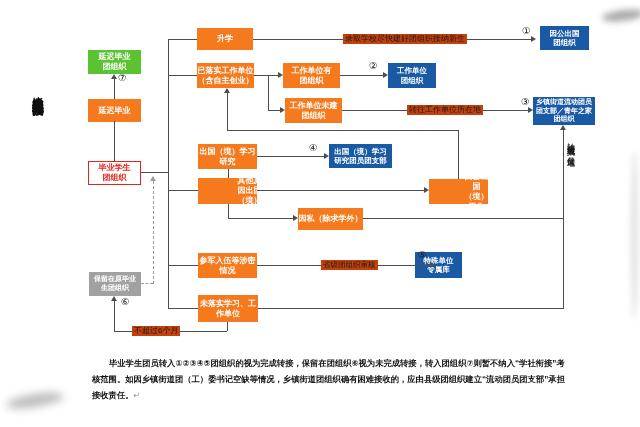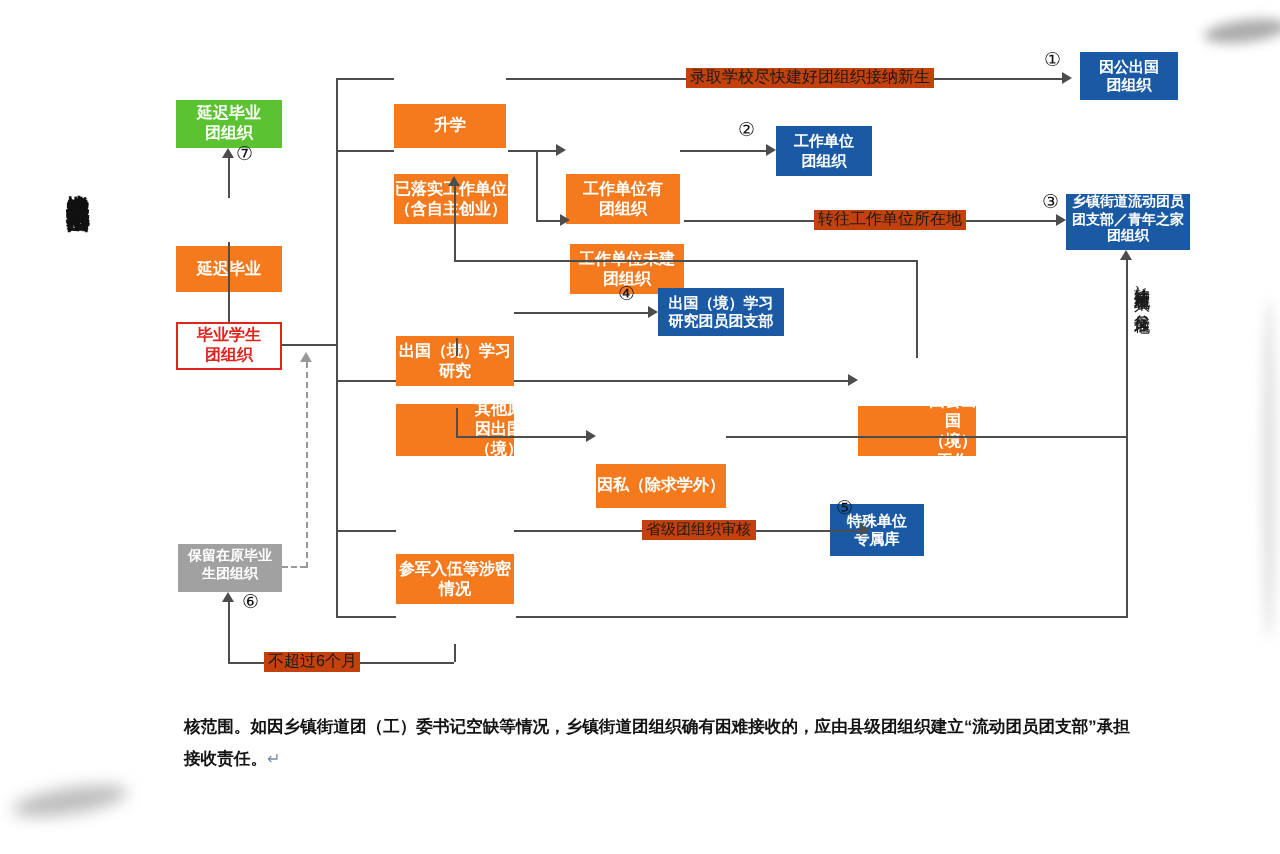--- a/index.html
+++ b/index.html
@@ -5,21 +5,21 @@
   html,body{margin:0;padding:0;background:#fff;}
   #stage{
     position:relative;width:640px;height:427px;background:#ffffff;overflow:hidden;
     font-family:"Liberation Sans","DejaVu Sans",sans-serif;color:#1a1a1a;
   }
   .node{
     position:absolute;display:flex;align-items:center;justify-content:center;
     text-align:center;white-space:pre-line;font-weight:bold;line-height:1.25;
     box-sizing:border-box;
   }
-  .orange{background:#F5791D;color:#fff;font-size:8px;margin-top:24px;}
+  .orange{background:#F5791D;color:#fff;font-size:8px;}
   .blue{background:#1A5AA4;color:#fff;font-size:7.5px;}
   .green{background:#5BC232;color:#fff;font-size:8px;}
   .gray{background:#A1A1A1;color:#fff;font-size:7px;}
   .redbox{background:#fff;border:1.5px solid #E2241D;color:#E2241D;font-size:8px;}
   .ln{position:absolute;background:#4d4d4d;}
   .h{height:1.4px;}
   .v{width:1.4px;}
   .dash-h{position:absolute;border-top:1.4px dashed #999;}
   .dash-v{position:absolute;border-left:1.4px dashed #999;}
   .arr{position:absolute;width:0;height:0;}
@@ -70,20 +70,22 @@
 团组织</div>
   <div class="node orange" style="left:198px;top:144px;width:59px;height:25px;">出国（境）学习
 研究</div>
   <div class="node orange" style="left:198px;top:178px;width:59px;height:26px;padding-left:44px;">其他原因出国
 （境）</div>
   <div class="node orange" style="left:429px;top:179px;width:59px;height:25px;padding-left:36px;">因公出国（境）
 工作</div>
   <div class="node orange" style="left:298px;top:208px;width:65px;height:22px;">因私（除求学外）</div>
   <div class="node orange" style="left:198px;top:253px;width:59px;height:25px;">参军入伍等涉密
 情况</div>
+  <div class="node orange" style="left:198px;top:295px;width:60px;height:27px;">未落实学习、工
+作单位</div>
 
   <div class="node blue" style="left:540px;top:26px;width:49px;height:24px;">因公出国
 团组织</div>
   <div class="node blue" style="left:388px;top:63px;width:48px;height:25px;">工作单位
 团组织</div>
   <div class="node blue" style="left:533px;top:97px;width:62px;height:28px;font-size:7px;">乡镇街道流动团员
 团支部／青年之家
 团组织</div>
   <div class="node blue" style="left:329px;top:144px;width:63px;height:24px;">出国（境）学习
 研究团员团支部</div>
@@ -158,20 +160,21 @@
 
   <div class="marker" style="left:522px;top:26px;">①</div>
   <div class="marker" style="left:369px;top:61px;">②</div>
   <div class="marker" style="left:521px;top:97px;">③</div>
   <div class="marker" style="left:309px;top:143px;">④</div>
   <div class="marker" style="left:418px;top:250px;">⑤</div>
   <div class="marker" style="left:121px;top:297px;">⑥</div>
   <div class="marker" style="left:118px;top:73px;">⑦</div>
 
   <div id="footnote">
+    <div class="fl indent">毕业学生团员转入①②③④⑤团组织的视为完成转接，保留在团组织⑥视为未完成转接，转入团组织⑦则暂不纳入“学社衔接”考</div>
     <div class="fl">核范围。如因乡镇街道团（工）委书记空缺等情况，乡镇街道团组织确有困难接收的，应由县级团组织建立“流动团员团支部”承担</div>
     <div class="fl"><span>接收责任。</span><span class="pmark">↵</span></div>
   </div>
 
   <div id="shadow-tr" class="shadow"></div>
   <div id="shadow-bl" class="shadow"></div>
   <div id="shadow-re" class="shadow"></div>
 
 </div>
 

